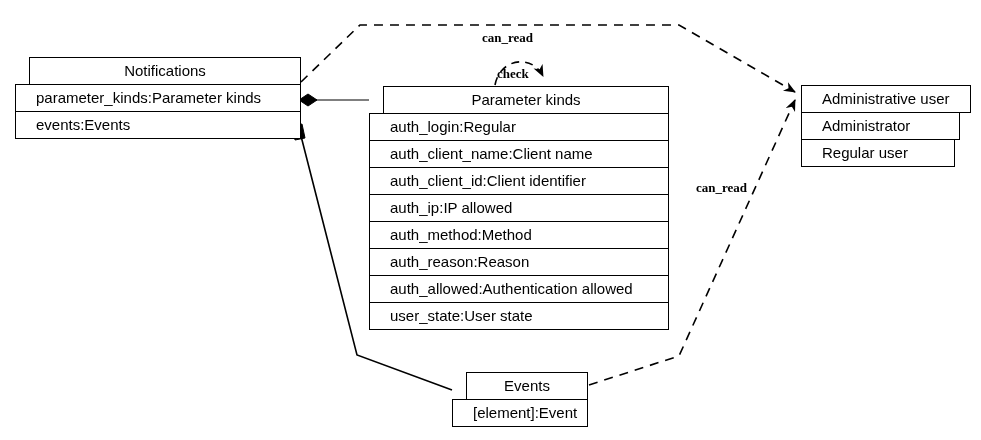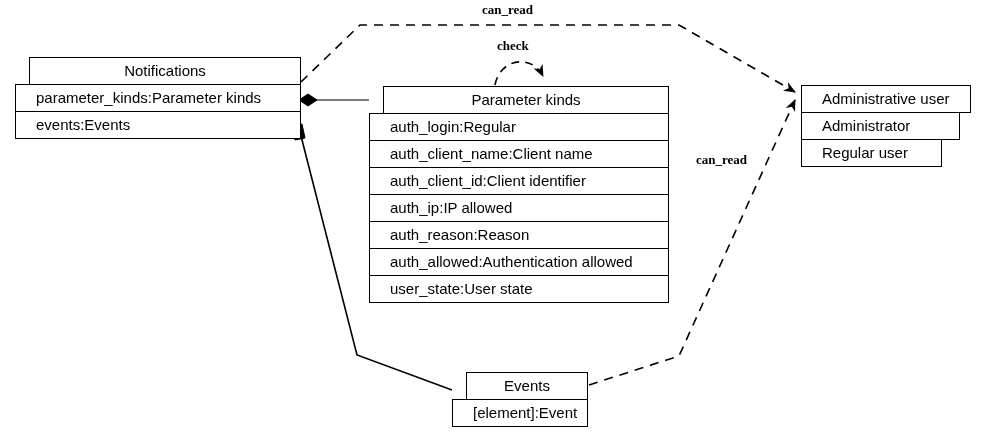--- a/index.html
+++ b/index.html
@@ -47,20 +47,21 @@
     padding-left: 20px;
     margin-top: -1px;
   }
   .edge-label {
     position: absolute;
     font-family: "Liberation Serif", serif;
     font-size: 13px;
     color: #000000;
     white-space: nowrap;
     font-weight: bold;
+    margin-top: 28px;
   }
 </style>
 </head>
 <body>
 
 <div id="diagram-root">
 
   <svg id="edge-layer" viewBox="0 0 981 440">
     <defs>
       <marker id="open-arrow" markerWidth="14" markerHeight="14" refX="11" refY="5" orient="auto" markerUnits="userSpaceOnUse">
@@ -86,29 +87,30 @@
     <div class="uml-cell uml-attr">parameter_kinds:Parameter kinds</div>
     <div class="uml-cell uml-attr">events:Events</div>
   </div>
 
   <div class="uml-class" style="left:369px; top:86px; width:300px;">
     <div class="uml-cell uml-title">Parameter kinds</div>
     <div class="uml-cell uml-attr">auth_login:Regular</div>
     <div class="uml-cell uml-attr">auth_client_name:Client name</div>
     <div class="uml-cell uml-attr">auth_client_id:Client identifier</div>
     <div class="uml-cell uml-attr">auth_ip:IP allowed</div>
+    <div class="uml-cell uml-attr">auth_method:Method</div>
     <div class="uml-cell uml-attr">auth_reason:Reason</div>
     <div class="uml-cell uml-attr">auth_allowed:Authentication allowed</div>
     <div class="uml-cell uml-attr">user_state:User state</div>
   </div>
 
   <div class="uml-class" style="left:801px; top:86px; width:170px;">
     <div class="uml-cell uml-attr" style="width:170px;">Administrative user</div>
     <div class="uml-cell uml-attr" style="width:159px;">Administrator</div>
-    <div class="uml-cell uml-attr" style="width:141px;">Regular user</div>
+    <div class="uml-cell uml-attr" style="width:154px;">Regular user</div>
   </div>
 
   <div class="uml-class" style="left:452px; top:372px; width:136px;border-radius:15px;">
     <div class="uml-cell uml-title">Events</div>
     <div class="uml-cell uml-attr">[element]:Event</div>
   </div>
 
   <div class="edge-label" style="left:482px; top:2px;">can_read</div>
 
   <div class="edge-label" style="left:497px; top:38px;">check</div>

